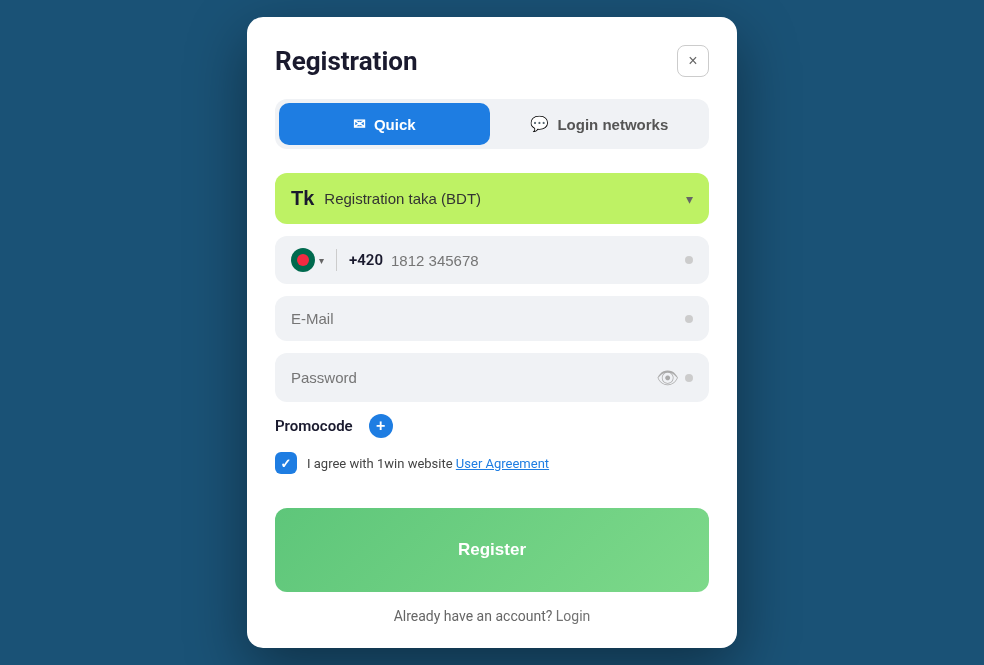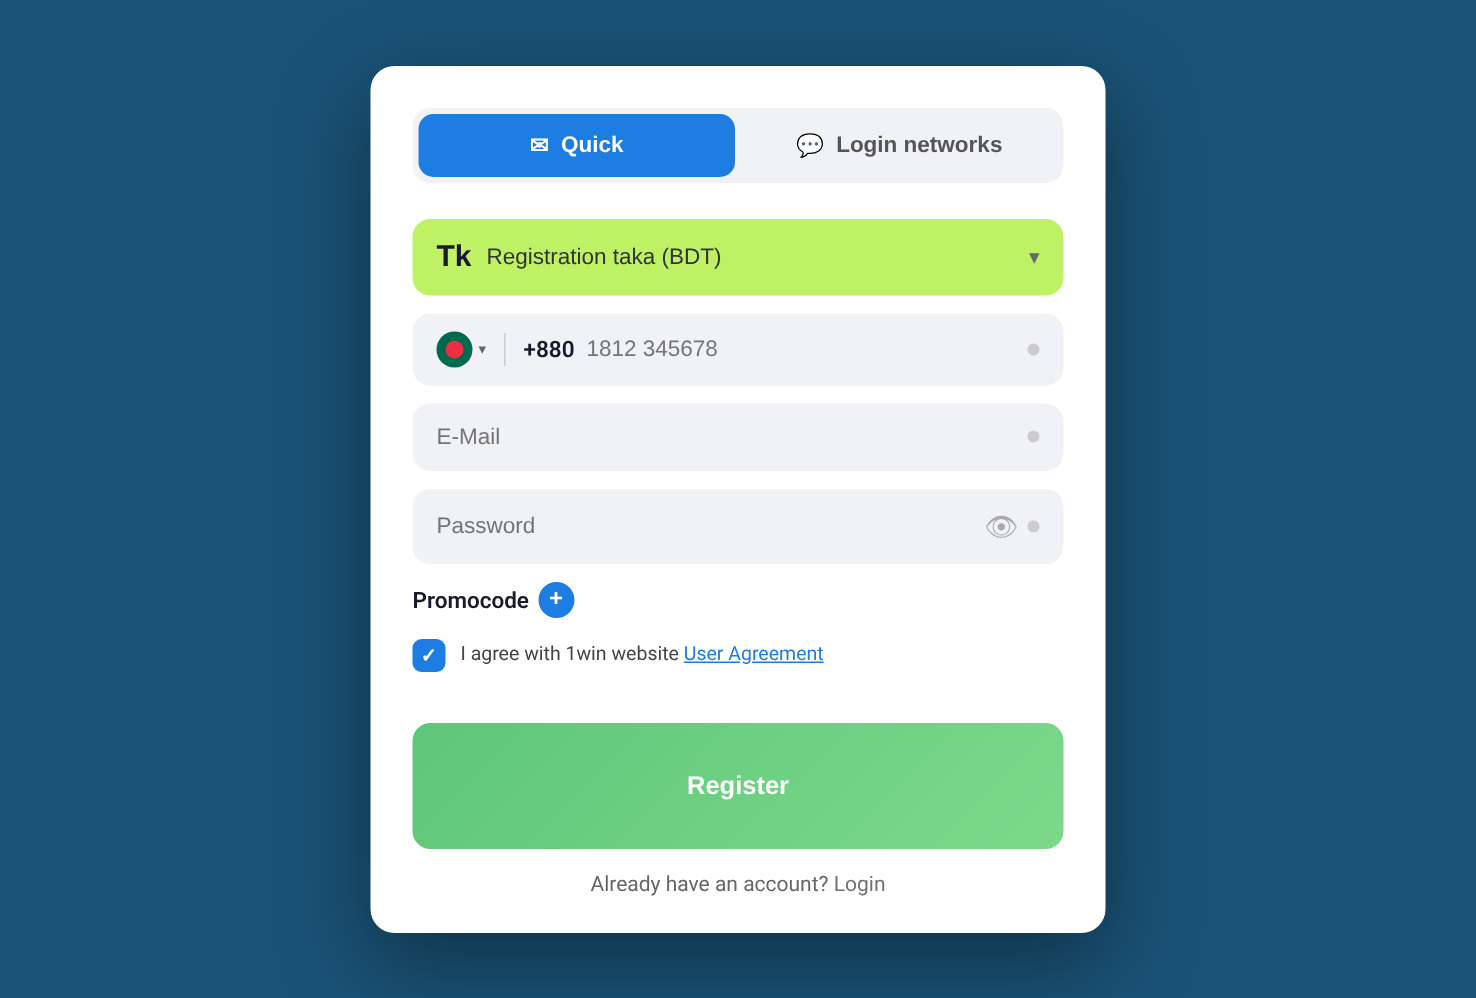--- a/index.html
+++ b/index.html
@@ -195,21 +195,21 @@
 
     .eye-icon {
       font-size: 18px;
       color: #aaa;
       margin-right: 6px;
     }
 
     .promocode-row {
       display: flex;
       align-items: center;
-      gap: 6px;
+      gap: 16px;
       margin-bottom: 14px;
     }
 
     .promocode-label {
       font-size: 15px;
       font-weight: 600;
       color: #1a1a2e;
     }
 
     .add-btn {
@@ -311,20 +311,24 @@
       left: 6px;
     }
   </style>
 </head>
 <body>
 
 <div class="modal-overlay">
   <div class="modal">
 
     
+    <div class="modal-header">
+      <h2 class="modal-title">Registration</h2>
+      <button class="close-btn">×</button>
+    </div>
 
     
     <div class="tab-row">
       <button class="tab-btn active">
         <span>✉</span>
         <span>Quick</span>
       </button>
       <button class="tab-btn inactive">
         <span>💬</span>
         <span>Login networks</span>
@@ -343,21 +347,21 @@
     
     <div class="form-group">
       <div class="phone-field">
         <div class="flag-wrap">
           <div class="bd-flag">
             <div class="bd-flag-red"></div>
           </div>
           <span class="flag-chevron">▾</span>
         </div>
         <div class="phone-divider"></div>
-        <span class="phone-code">+880</span>
+        <span class="phone-code">+420</span>
         <input class="phone-input" type="text" placeholder="1812 345678" style="">
         <div class="field-required-dot"></div>
       </div>
     </div>
 
     
     <div class="form-group">
       <div class="text-input-field">
         <input class="text-input" type="email" placeholder="E-Mail" style="">
         <div class="field-required-dot"></div>

